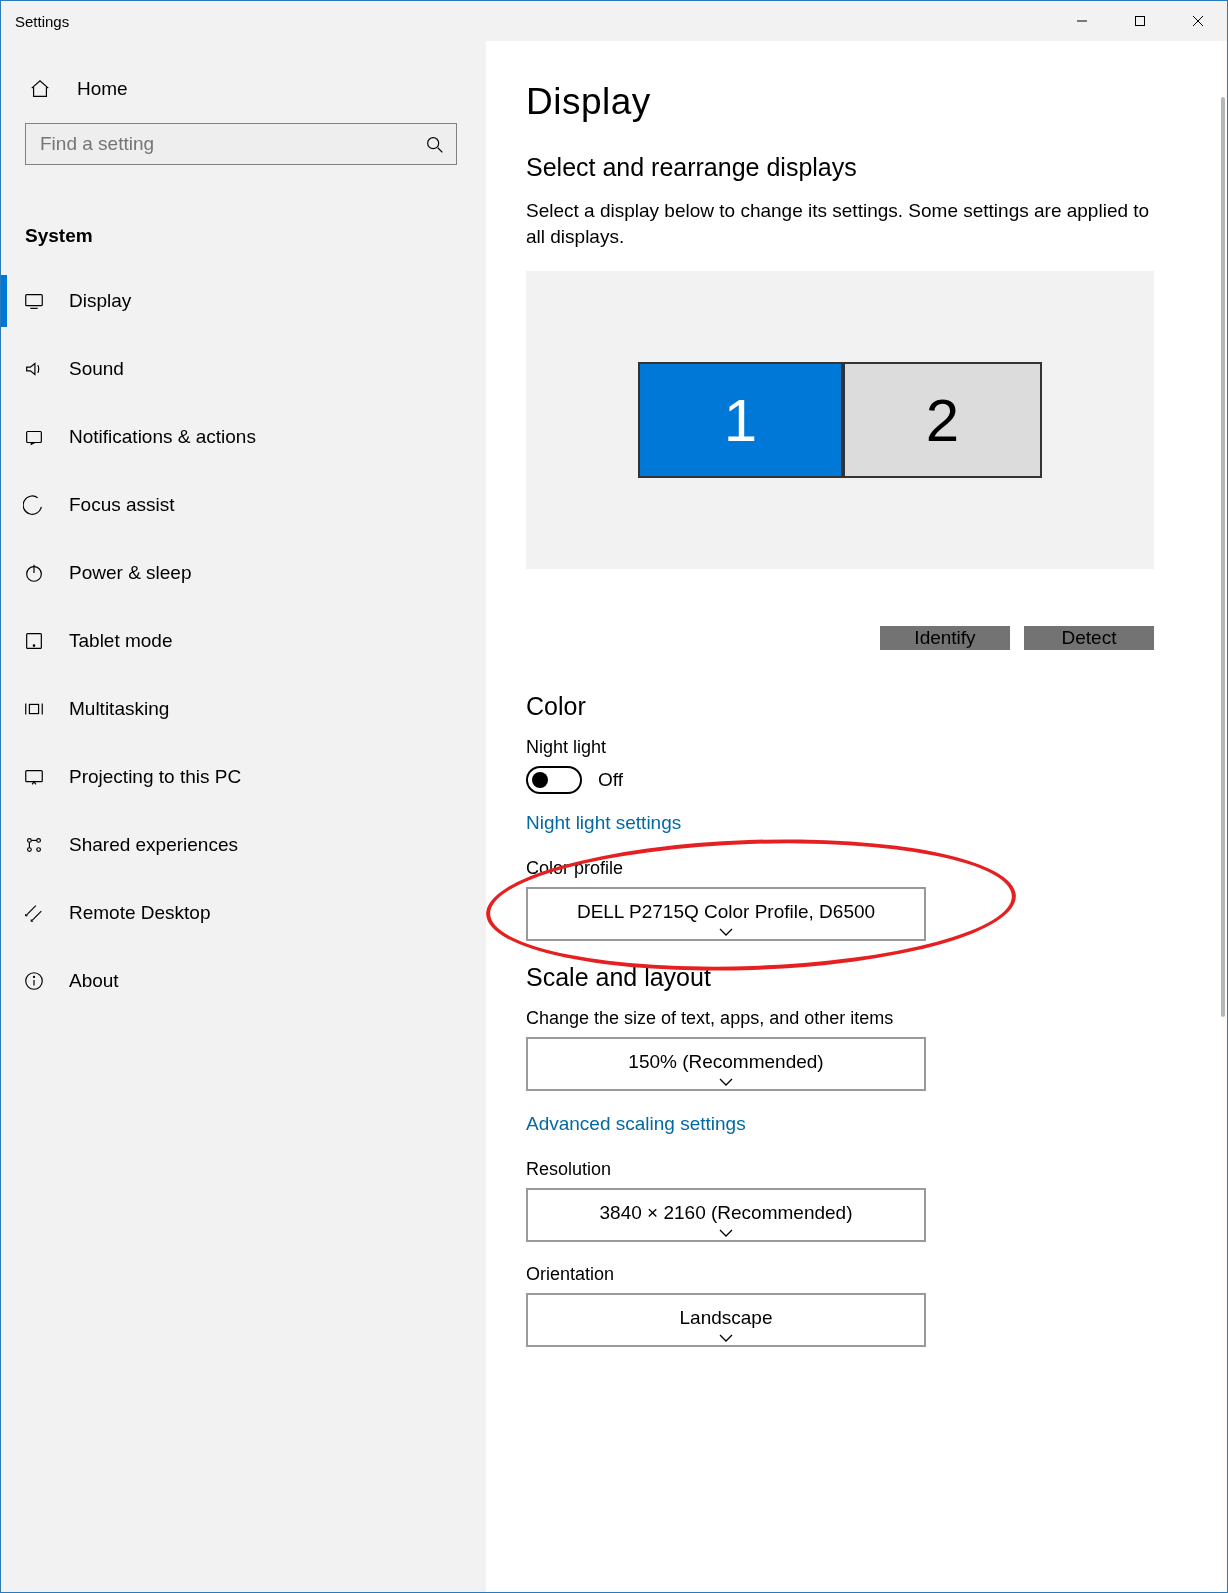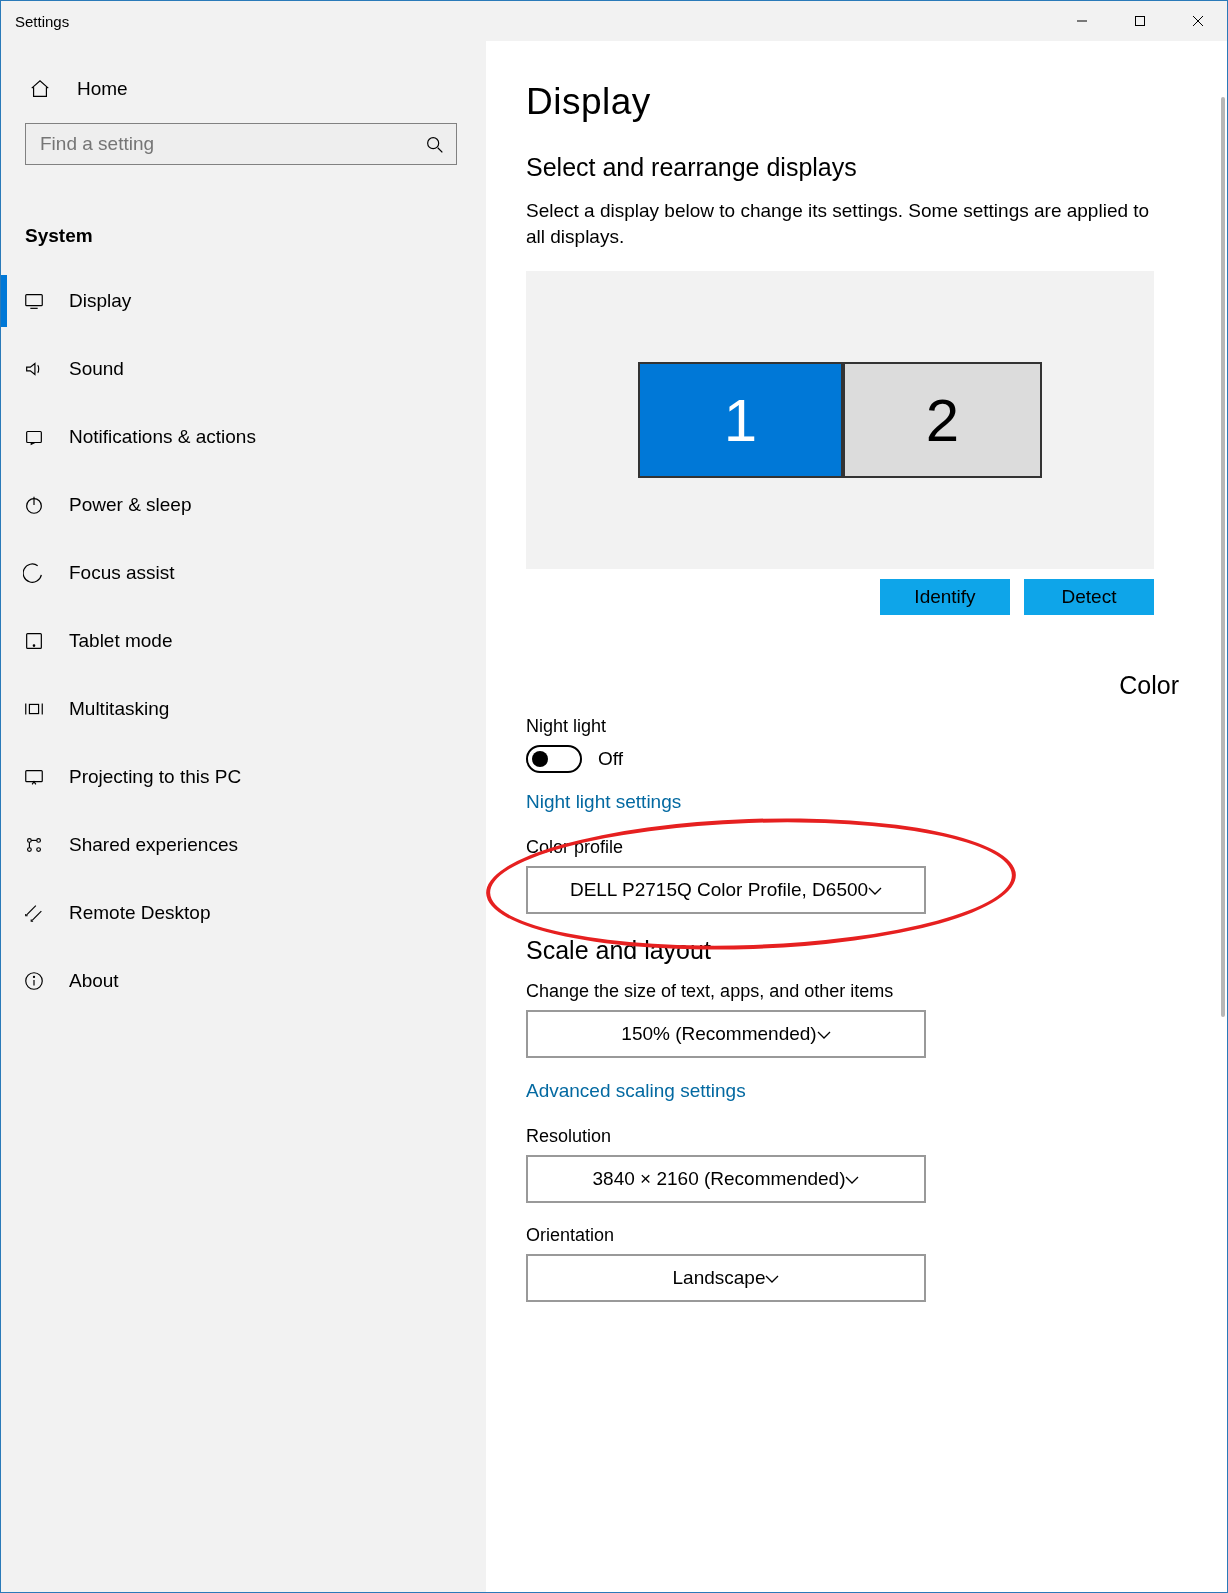--- a/index.html
+++ b/index.html
@@ -71,40 +71,41 @@
   }
   .monitor {
     border:2px solid #333; width:205px; height:116px;
     display:flex; align-items:center; justify-content:center;
     font-size:60px; font-weight:300; font-family:"Segoe UI Light","Segoe UI",sans-serif;
   }
   .monitor.primary { background:#0078d7; color:#fff; }
   .monitor.secondary { background:#dcdcdc; color:#000; width:199px;}
   .btn-row { display:flex; justify-content:flex-end; gap:14px; margin-top:10px; width:628px;}
   .gray-btn {
-    background:#0ea5e9; border:none; font-size:19px; padding:7px 0;
-    width:130px; font-family:inherit;
-  }
-  .subhead { margin-top:56px;text-align:right; }
+    background:#737373; border:none; font-size:19px; padding:1px 0;
+    width:130px; font-family:inherit;margin-top:47px;
+  }
+  .subhead { margin-top:42px; }
   .field-label { font-size:18px; margin:0 0 8px 0; }
   .toggle-row { display:flex; align-items:center; margin-bottom:18px;}
   .toggle {
     width:56px; height:28px; border:2px solid #000; border-radius:14px; position:relative;
     background:#fff;
   }
   .toggle .knob {
     position:absolute; left:4px; top:4px; width:16px; height:16px; border-radius:50%;
     background:#000;
   }
   .toggle-row .state { font-size:19px; margin-left:16px;}
   .link { color:#0369a1; font-size:19px; margin-bottom:24px; display:block;}
   .dropdown {
-    width:400px; height:48px; border:2px solid #999; display:flex; align-items:center;
-    justify-content:center; padding:0 12px; font-size:19px; margin-bottom:22px;
+    width:400px; height:54px; border:2px solid #999; display:flex; align-items:center;
+    justify-content:flex-end; padding:0 12px; font-size:19px; margin-bottom:22px;
     background:#fff;
+    flex-direction:column;
   }
   .dropdown .chev { font-size:14px; color:#333;}
   .field-block { margin-bottom:4px; position:relative;}
   .annot {
     position:absolute; border:4px solid #e62020; border-radius:50%;
     width:530px; height:130px; left:-40px; top:-18px; pointer-events:none;
     transform:rotate(-2deg);
   }
   svg.icon-svg { width:22px; height:22px; stroke:#000; fill:none; stroke-width:1.3;}
 </style>
@@ -177,32 +178,32 @@
           <span class="icon">
             <svg class="icon-svg" viewBox="0 0 24 24">
               <use href="#ic-notifications"></use>
             </svg>
           </span>
           <span class="label">Notifications &amp; actions</span>
         </div>
         <div class="nav-item">
           <span class="icon">
             <svg class="icon-svg" viewBox="0 0 24 24">
+              <use href="#ic-focus"></use>
+            </svg>
+          </span>
+          <span class="label">Focus assist</span>
+        </div>
+        <div class="nav-item">
+          <span class="icon">
+            <svg class="icon-svg" viewBox="0 0 24 24">
               <use href="#ic-power"></use>
             </svg>
           </span>
           <span class="label">Power &amp; sleep</span>
-        </div>
-        <div class="nav-item">
-          <span class="icon">
-            <svg class="icon-svg" viewBox="0 0 24 24">
-              <use href="#ic-focus"></use>
-            </svg>
-          </span>
-          <span class="label">Focus assist</span>
         </div>
         <div class="nav-item">
           <span class="icon">
             <svg class="icon-svg" viewBox="0 0 24 24">
               <use href="#ic-tablet"></use>
             </svg>
           </span>
           <span class="label">Tablet mode</span>
         </div>
         <div class="nav-item">

